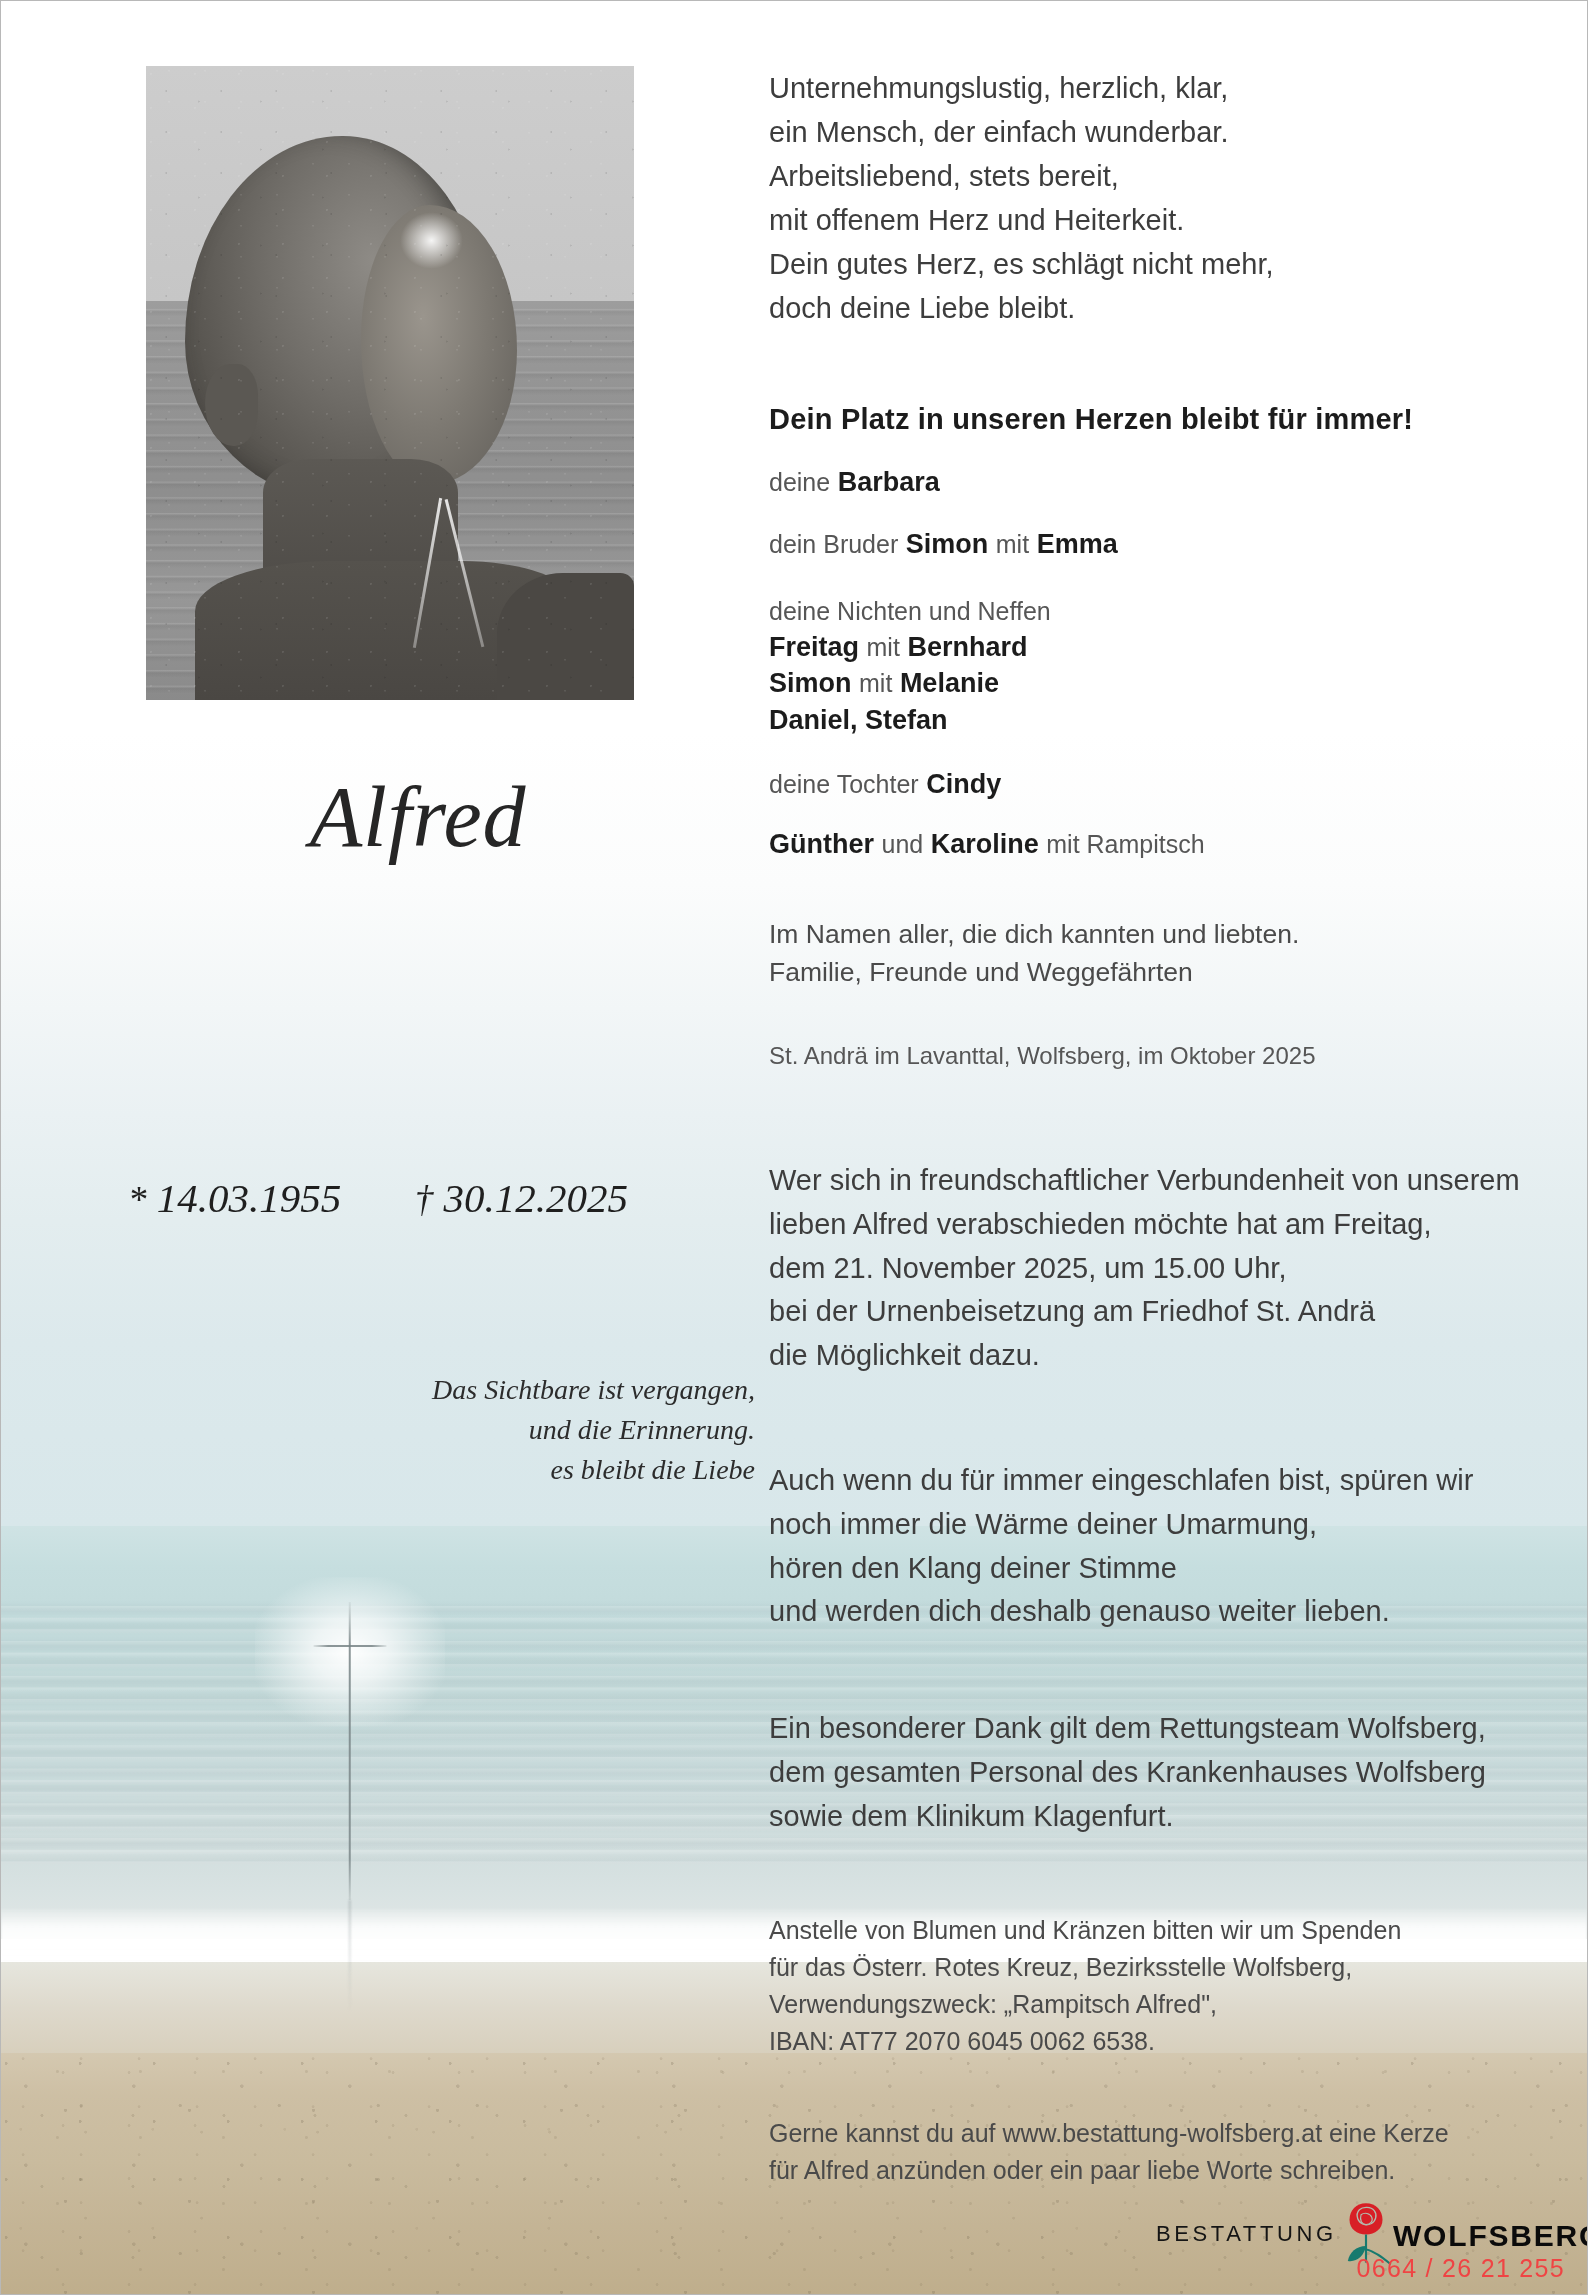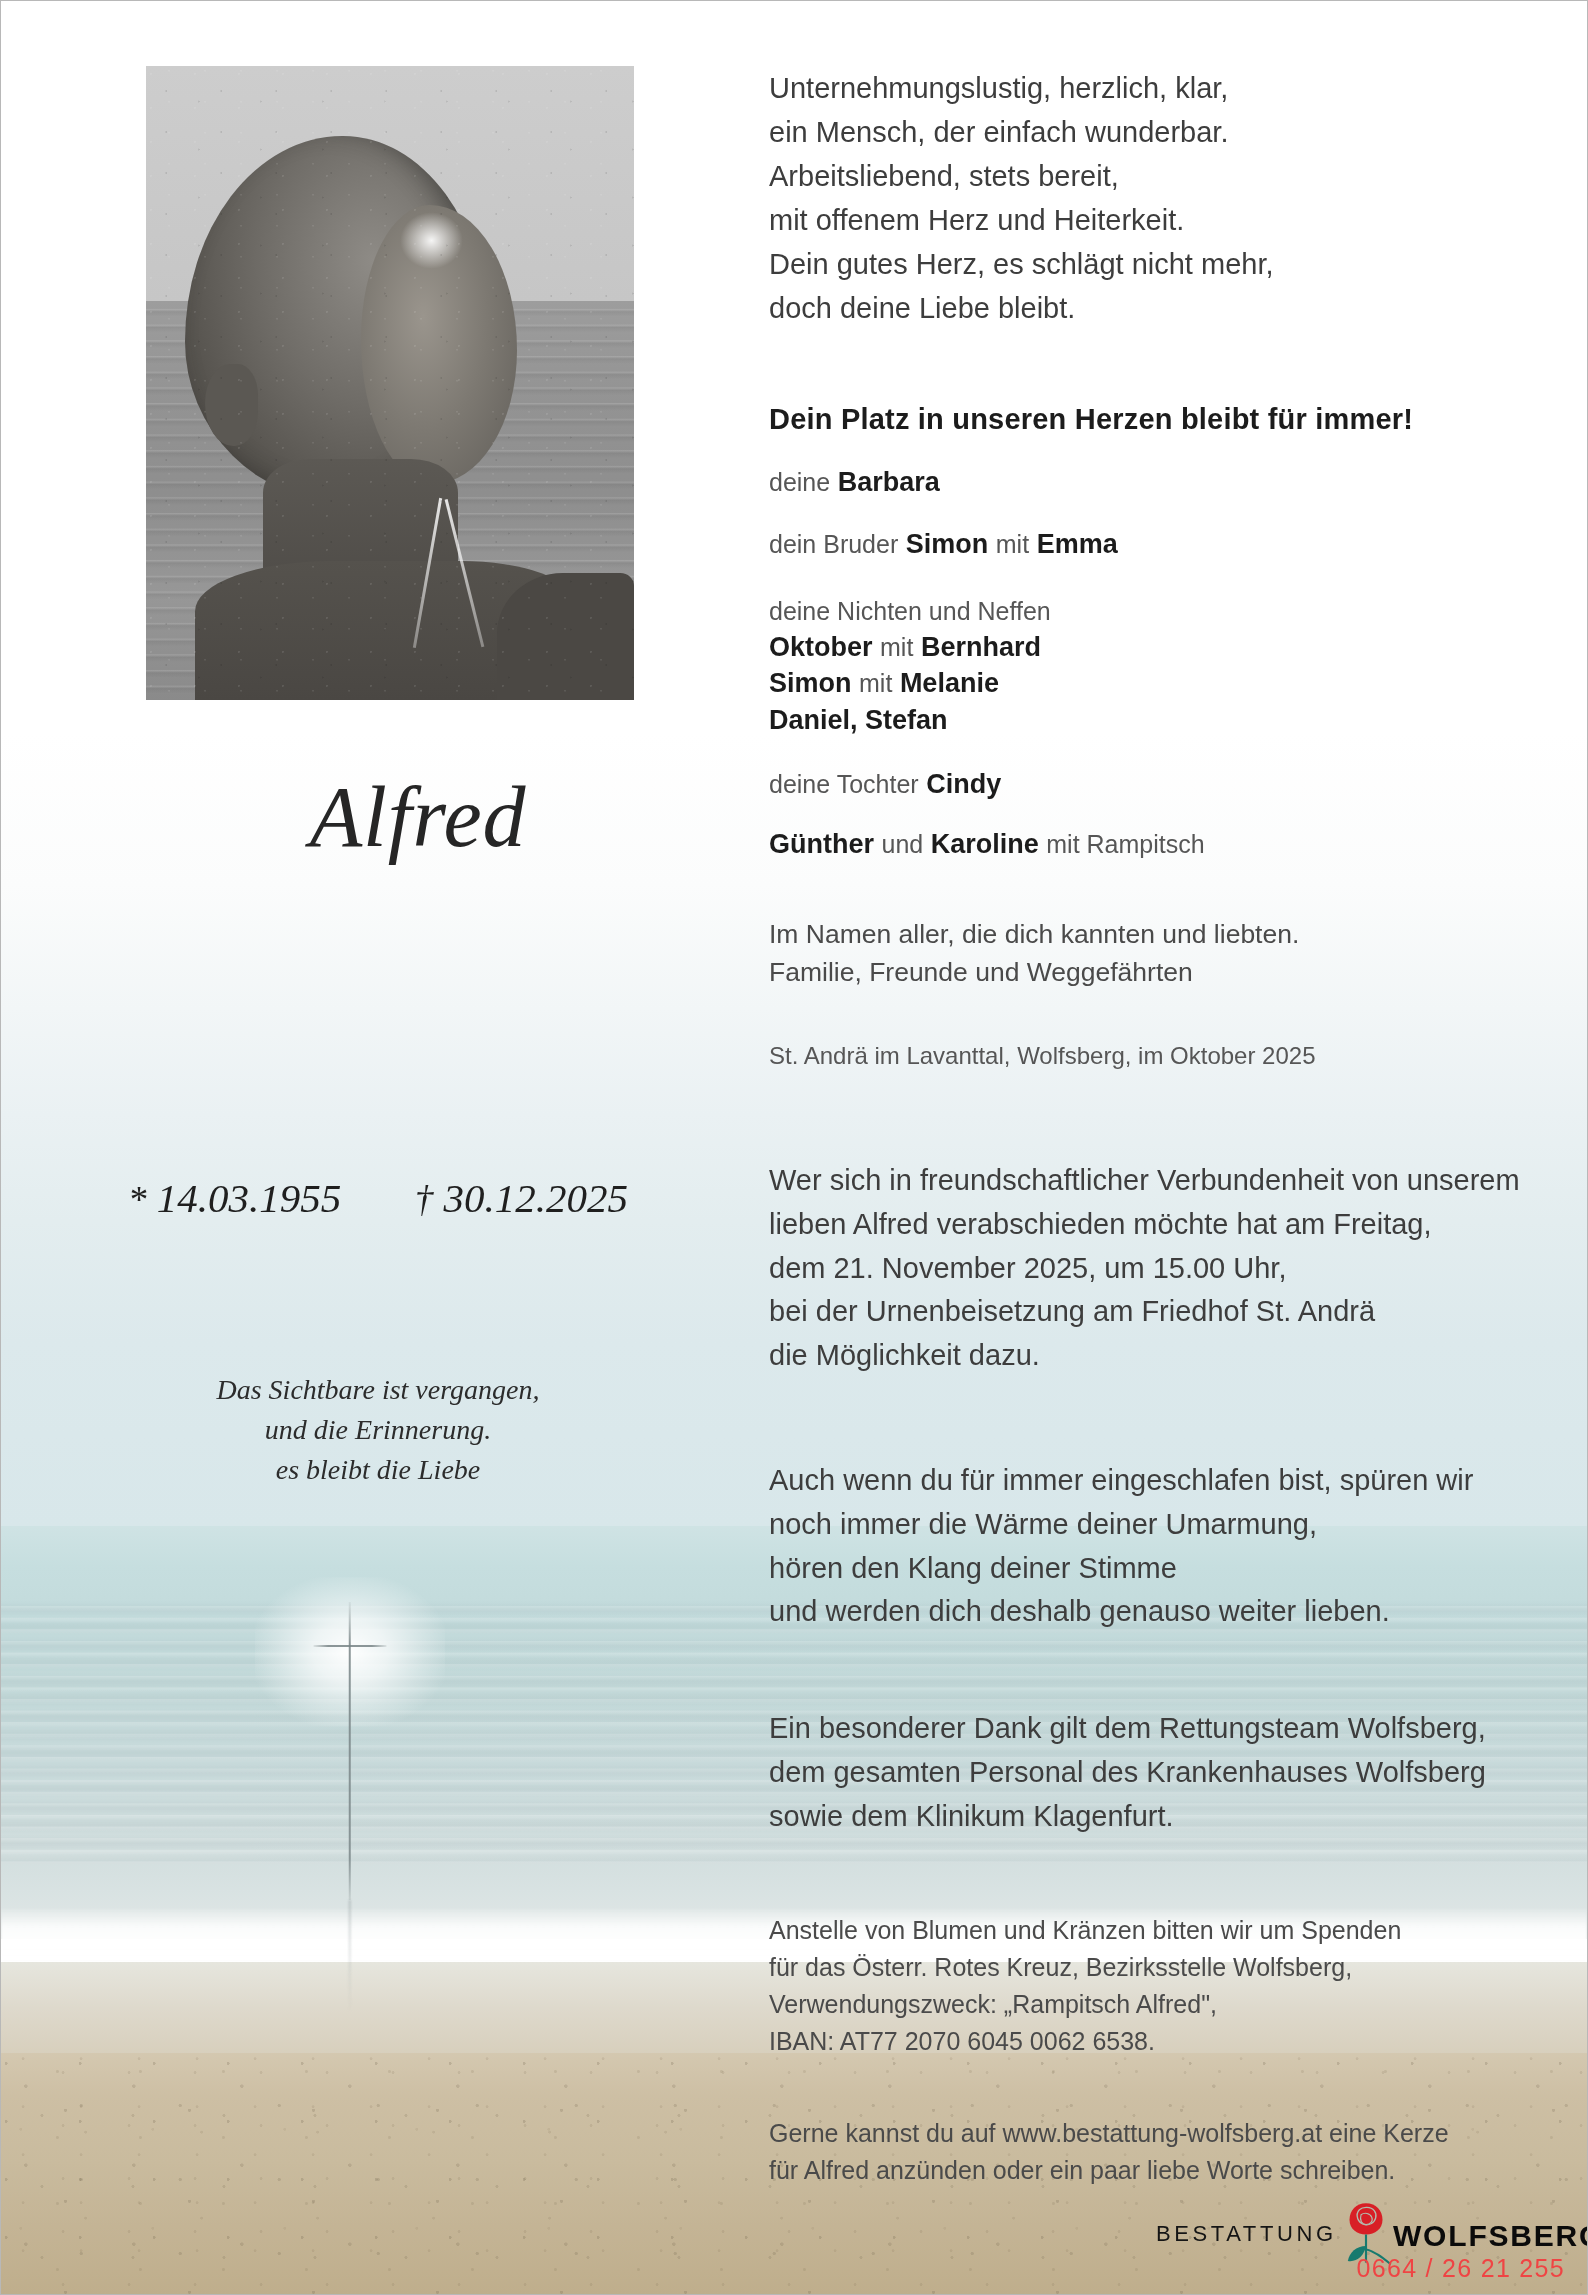--- a/index.html
+++ b/index.html
@@ -198,21 +198,21 @@
     font-style:italic;
     font-size:41px;
     color:#1f1f1f;
     white-space:nowrap;
   }
   .dates .gap{display:inline-block;width:53px;}
   .dates .sym{font-size:37px;}
 
   .epitaph{
     position:absolute;left:0;top:1369px;width:754px;
-    text-align:center;
+    text-align:right;
     font-family:"Liberation Serif",serif;
     font-style:italic;
     font-size:28px;
     line-height:1.42;
     color:#2c2c2c;
   }
   .epitaph span{display:block;}
 
   
   .right{position:absolute;left:768px;top:0;width:821px;height:100%;}
@@ -355,21 +355,21 @@
         <b>Simon</b>
         <span class="lbl">mit</span>
         <b>Emma</b>
       </div>
 
       <div class="row g3 sub">
         <div>
           <span class="lbl">deine Nichten und Neffen</span>
         </div>
         <div>
-          <b>Oktober</b>
+          <b>Freitag</b>
           <span class="lbl">mit</span>
           <b>Bernhard</b>
         </div>
         <div>
           <b>Simon</b>
           <span class="lbl">mit</span>
           <b>Melanie</b>
         </div>
         <div>
           <b>Daniel, Stefan</b>

